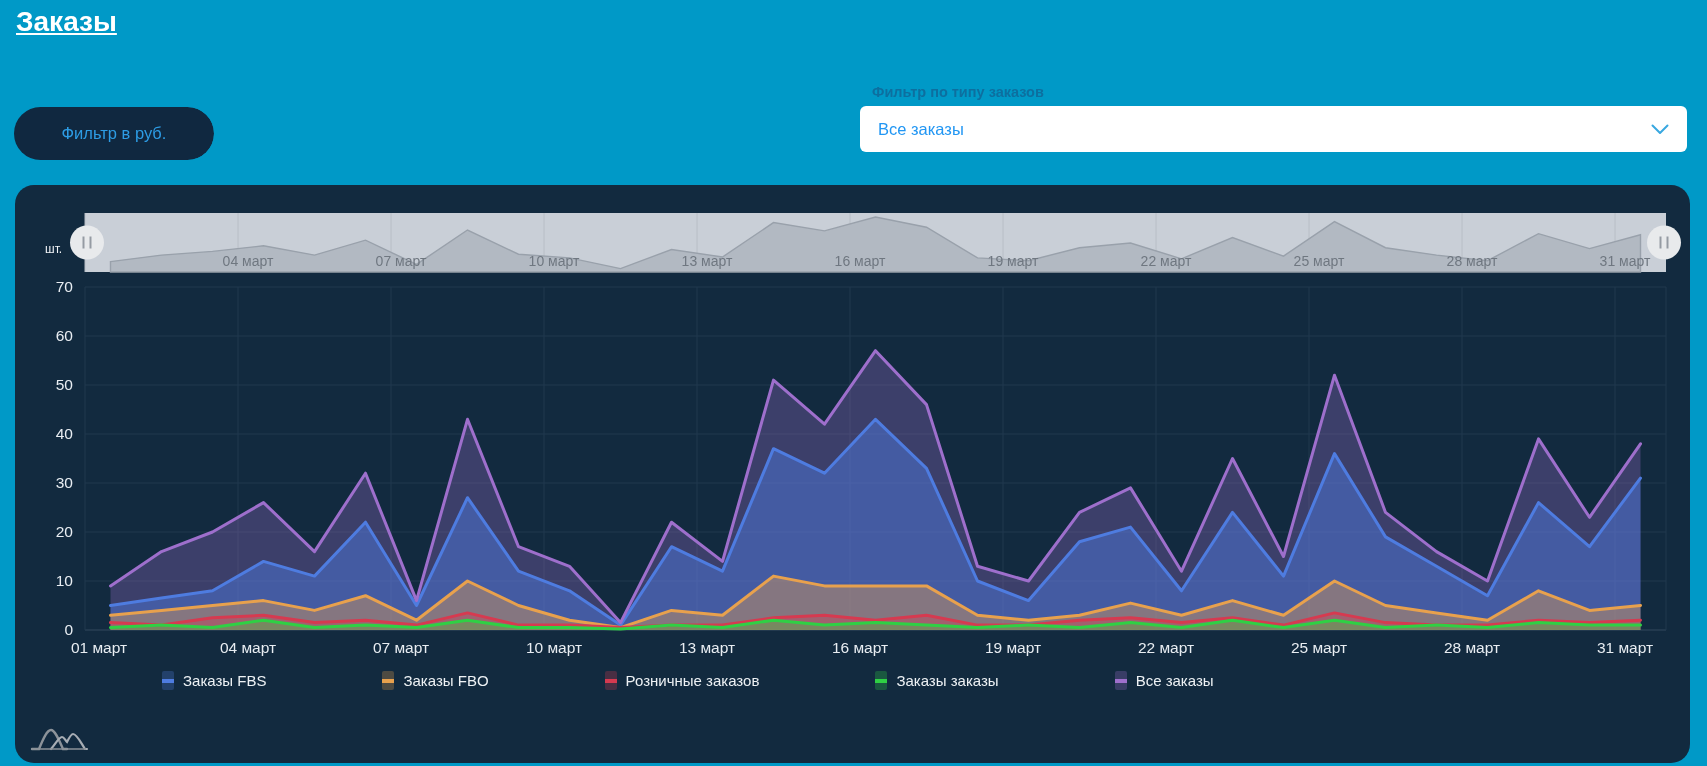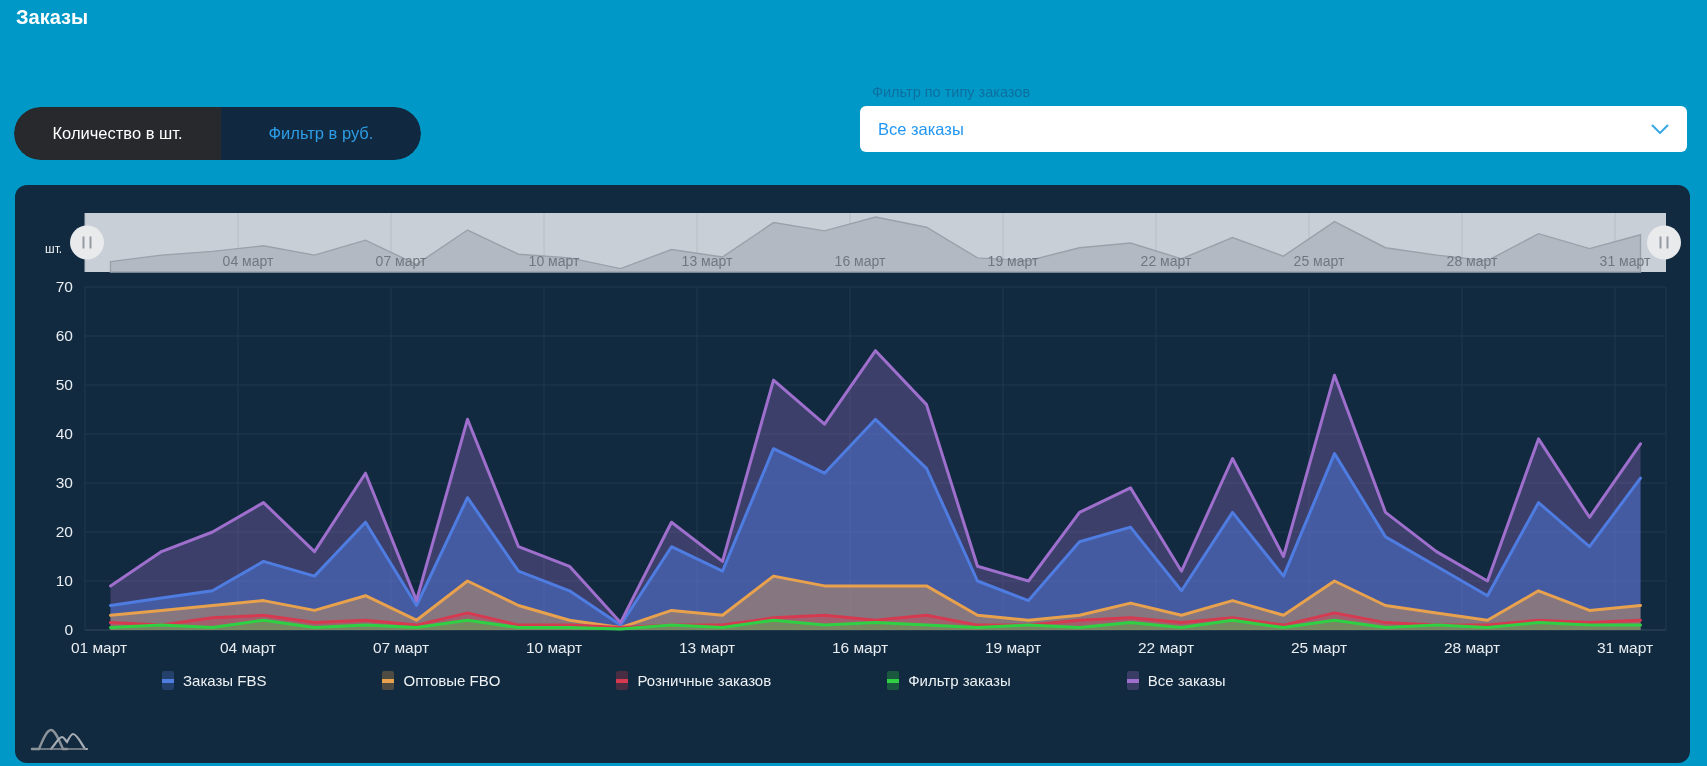--- a/index.html
+++ b/index.html
@@ -1,47 +1,46 @@
 <!DOCTYPE html>
 <html><head>
 <meta charset="utf-8">
 <style>
   html,body{margin:0;padding:0;width:1707px;height:766px;overflow:hidden;
     background:#0099c7;font-family:"Liberation Sans",sans-serif;}
-  .page-title{position:absolute;left:16px;top:6px;font-size:20px;font-weight:bold;color:#ffffff;}
+  .page-title{position:absolute;left:16px;top:6px;font-size:28px;font-weight:bold;color:#ffffff;text-decoration:underline;}
   
   .toggle{position:absolute;left:14px;top:107px;height:53px;display:flex;border-radius:27px;overflow:hidden;}
   .toggle button{border:none;outline:none;height:53px;font-size:16.5px;cursor:pointer;
     font-family:"Liberation Sans",sans-serif;}
   .toggle .t-left{background:#27292c;color:#ffffff;width:207px;border-radius:27px 0 0 27px;}
   .toggle .t-right{background:#102840;color:#2d9ce4;width:200px;border-radius:0 27px 27px 0;}
   
-  .filter-label{position:absolute;left:872px;top:84px;font-size:14.5px;color:#0d6f9f;}
+  .filter-label{position:absolute;left:872px;top:84px;font-size:14.5px;color:#0d6f9f;font-weight:bold;}
   .select{position:absolute;left:860px;top:106px;width:827px;height:46px;background:#ffffff;
     border-radius:6px;display:flex;align-items:center;cursor:pointer;box-sizing:border-box;padding:0 18px;}
   .select .sel-text{color:#2196f3;font-size:16.5px;flex:1;}
   .select svg{flex:none;}
   
-  .card{position:absolute;left:15px;top:185px;width:1675px;height:578px;background:#122a3f;border-radius:12px;}
+  .card{position:absolute;left:15px;top:185px;width:1675px;height:578px;background:#122a3f;border-radius:19px;}
   .unit-label{position:absolute;left:30px;top:57px;color:#f2f5f8;font-size:12px;}
   #chart-svg{position:absolute;left:0;top:0;}
   .legend{position:absolute;left:123px;top:486px;display:flex;gap:92px;align-items:center;}
   .legend .l-item{display:flex;align-items:center;gap:9px;cursor:pointer;padding-left:24px;}
   .legend .l-swatch{width:12px;height:19px;border-radius:2px;position:relative;}
   .legend .l-swatch .l-bar{position:absolute;left:0;top:8px;width:12px;height:3.5px;}
   .legend .l-label{color:#eef2f5;font-size:15px;}
   .am-logo{position:absolute;left:14px;top:536px;}
 </style>
 </head>
 <body>
 
 <div class="page-title">Заказы</div>
 
 <div class="toggle">
-  <button class="t-left">Количество в шт.</button>
   <button class="t-right">Фильтр в руб.</button>
 </div>
 
 <div class="filter-label">Фильтр по типу заказов</div>
 <div class="select">
   <span class="sel-text">Все заказы</span>
   <svg width="18" height="11" viewBox="0 0 18 11">
     <polyline points="1.5,1.5 9,9 16.5,1.5" fill="none" stroke="#39a8e0" stroke-width="2" stroke-linecap="round" stroke-linejoin="round"></polyline>
   </svg>
 </div>
@@ -146,33 +145,33 @@
       <div class="l-item">
         <span class="l-swatch" style="background: rgba(78, 124, 224, 0.28);">
           <span class="l-bar" style="background: rgb(78, 124, 224);"></span>
         </span>
         <span class="l-label">Заказы FBS</span>
       </div>
       <div class="l-item">
         <span class="l-swatch" style="background: rgba(232, 161, 77, 0.28);">
           <span class="l-bar" style="background: rgb(232, 161, 77);"></span>
         </span>
-        <span class="l-label">Оптовые FBO</span>
+        <span class="l-label">Заказы FBO</span>
       </div>
       <div class="l-item">
         <span class="l-swatch" style="background: rgba(214, 58, 80, 0.28);">
           <span class="l-bar" style="background: rgb(214, 58, 80);"></span>
         </span>
         <span class="l-label">Розничные заказов</span>
       </div>
       <div class="l-item">
         <span class="l-swatch" style="background: rgba(47, 208, 68, 0.28);">
           <span class="l-bar" style="background: rgb(47, 208, 68);"></span>
         </span>
-        <span class="l-label">Фильтр заказы</span>
+        <span class="l-label">Заказы заказы</span>
       </div>
       <div class="l-item">
         <span class="l-swatch" style="background: rgba(158, 111, 204, 0.28);">
           <span class="l-bar" style="background: rgb(158, 111, 204);"></span>
         </span>
         <span class="l-label">Все заказы</span>
       </div>
     </div>
   <svg class="am-logo" width="60" height="32" viewBox="0 0 60 32">
     <path d="M3 28 L10 28 C14 18 18 9 22 9 C26 9 30 19 34 28 L38 28" fill="none" stroke="#8b9299" stroke-width="2.4" stroke-linecap="round"></path>

